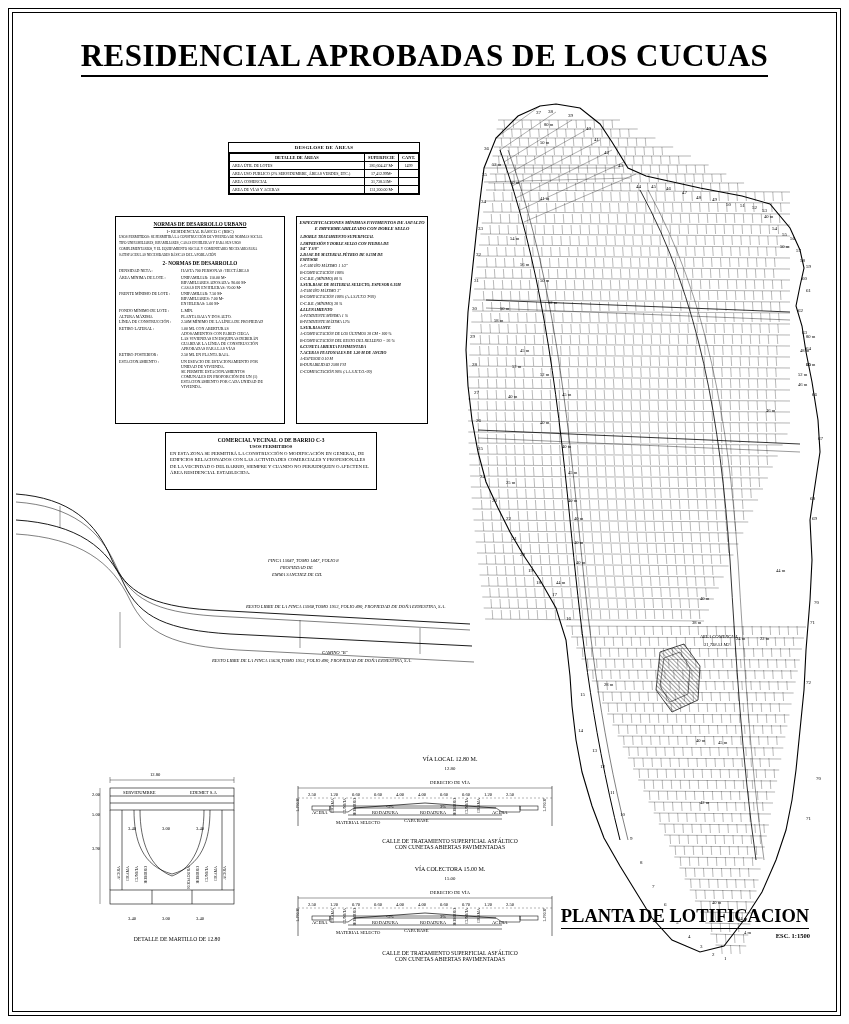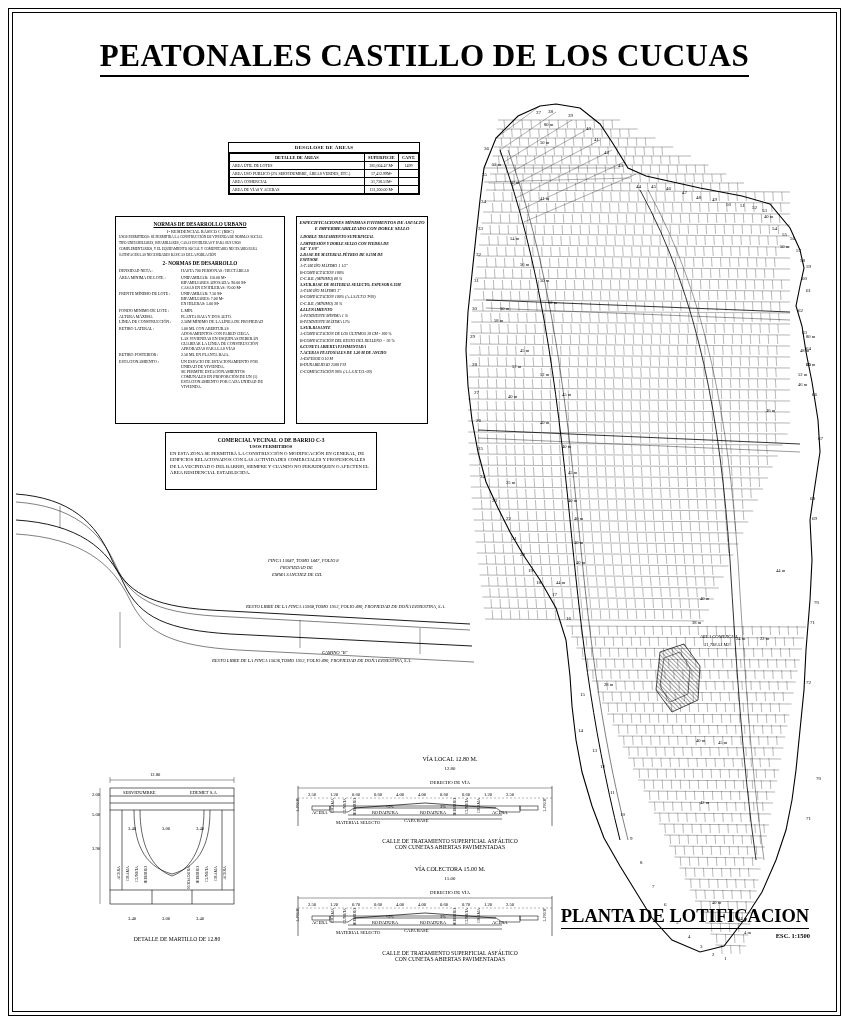--- a/index.html
+++ b/index.html
@@ -75,21 +75,21 @@
   .vert{writing-mode:vertical-rl;transform:rotate(180deg);font-size:4px;}
 </style>
 </head>
 <body>
 
 <div id="sheet">
   <div class="border-outer"></div>
   <div class="border-inner"></div>
 
   <div id="main-title">
-    <span>PEATONALES  CASTILLO DE LOS CUCUAS</span>
+    <span>RESIDENCIAL  APROBADAS DE LOS CUCUAS</span>
   </div>
 
   <div class="box" id="desglose">
     <div class="ttl">DESGLOSE DE ÁREAS</div>
     <table class="tbl">
       <thead>
           <tr>
         <th>DETALLE DE ÁREAS</th>
         <th>SUPERFICIE</th>
         <th>CANT.</th>

